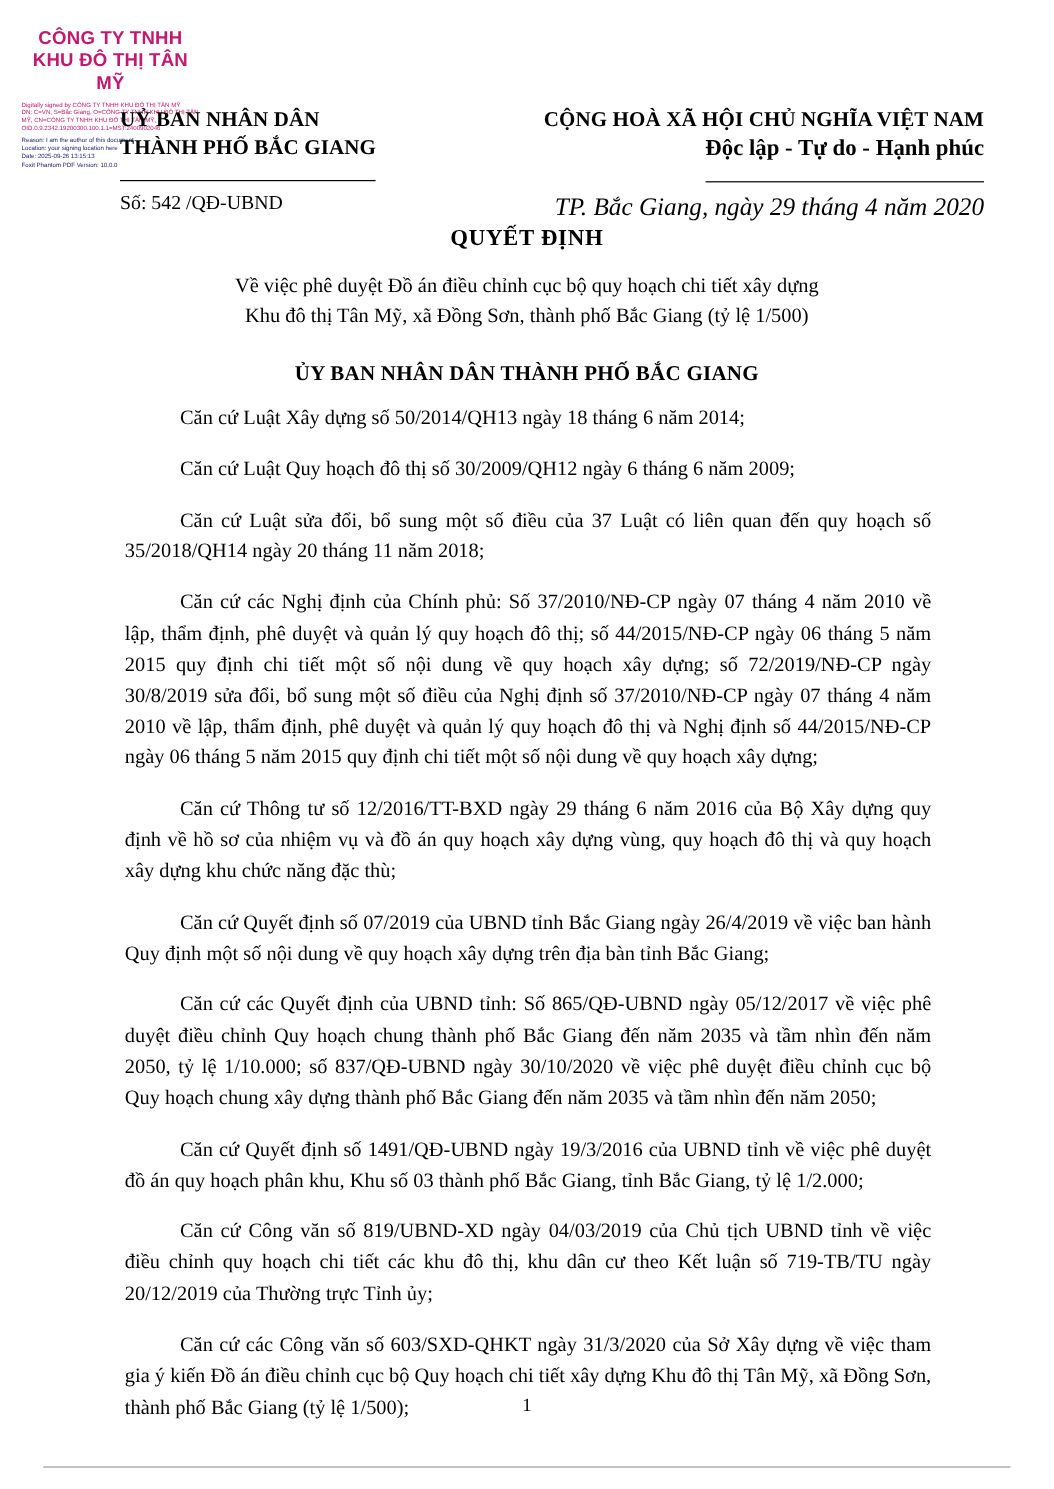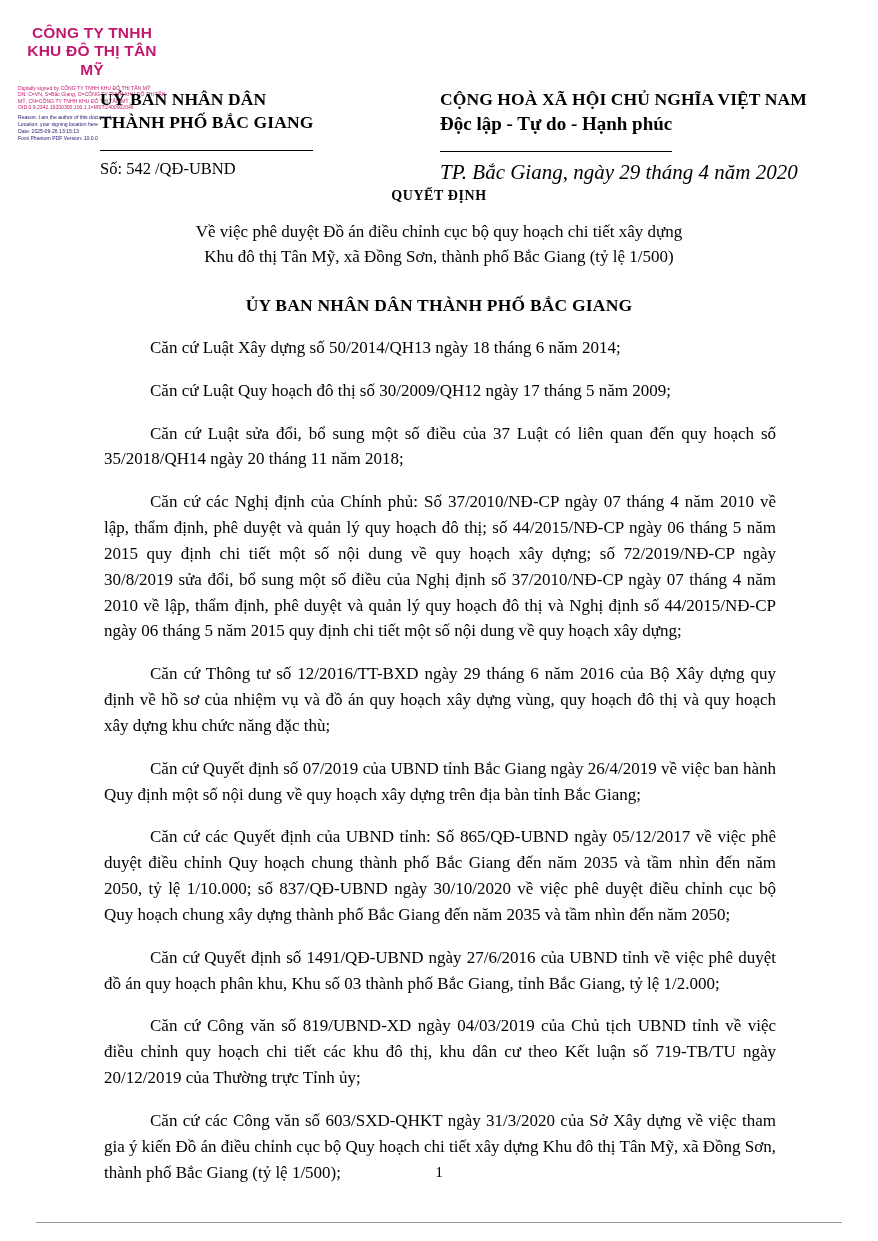--- a/index.html
+++ b/index.html
@@ -66,21 +66,21 @@
     display: flex;
     flex-direction: row;
   }
   .header-left {
     width: 340px;
     margin-left: 100px;
     text-align: left;
   }
   .header-right {
     flex: 1;
-    text-align: left;
+    text-align: right;
     padding-right: 58px;
   }
   .h-bold {
     font-weight: bold;
     font-size: 17.5px;
     line-height: 1.32;
     letter-spacing: 0.1px;
   }
   .u-line {
     display: inline-block;
@@ -105,21 +105,21 @@
   
   .title-block {
     position: absolute;
     top: 188px;
     left: 0;
     width: 878px;
     text-align: center;
   }
   .doc-type {
     font-weight: bold;
-    font-size: 14px;
+    font-size: 19px;
     letter-spacing: 0.6px;
     font-family: Liberation Serif, serif;
   }
   .doc-subject {
     margin-top: 16px;
     font-weight: normal;
     font-size: 17px;
     line-height: 1.45;
     padding: 0 96px;
   }
@@ -201,27 +201,27 @@
     <div class="doc-type">QUYẾT ĐỊNH</div>
     <div class="doc-subject">
       <div>Về việc phê duyệt Đồ án điều chỉnh cục bộ quy hoạch chi tiết xây dựng</div>
       <div>Khu đô thị Tân Mỹ, xã Đồng Sơn, thành phố Bắc Giang (tỷ lệ 1/500)</div>
     </div>
     <div class="issuer">ỦY BAN NHÂN DÂN THÀNH PHỐ BẮC GIANG</div>
   </div>
 
   <div class="body-text">
     <p class="para">Căn cứ Luật Xây dựng số 50/2014/QH13 ngày 18 tháng 6 năm 2014;</p>
-    <p class="para">Căn cứ Luật Quy hoạch đô thị số 30/2009/QH12 ngày 17 tháng 5 năm 2009;</p>
+    <p class="para">Căn cứ Luật Quy hoạch đô thị số 30/2009/QH12 ngày 6 tháng 6 năm 2009;</p>
     <p class="para">Căn cứ Luật sửa đổi, bổ sung một số điều của 37 Luật có liên quan đến quy hoạch số 35/2018/QH14 ngày 20 tháng 11 năm 2018;</p>
     <p class="para">Căn cứ các Nghị định của Chính phủ: Số 37/2010/NĐ-CP ngày 07 tháng 4 năm 2010 về lập, thẩm định, phê duyệt và quản lý quy hoạch đô thị; số 44/2015/NĐ-CP ngày 06 tháng 5 năm 2015 quy định chi tiết một số nội dung về quy hoạch xây dựng; số 72/2019/NĐ-CP ngày 30/8/2019 sửa đổi, bổ sung một số điều của Nghị định số 37/2010/NĐ-CP ngày 07 tháng 4 năm 2010 về lập, thẩm định, phê duyệt và quản lý quy hoạch đô thị và Nghị định số 44/2015/NĐ-CP ngày 06 tháng 5 năm 2015 quy định chi tiết một số nội dung về quy hoạch xây dựng;</p>
     <p class="para">Căn cứ Thông tư số 12/2016/TT-BXD ngày 29 tháng 6 năm 2016 của Bộ Xây dựng quy định về hồ sơ của nhiệm vụ và đồ án quy hoạch xây dựng vùng, quy hoạch đô thị và quy hoạch xây dựng khu chức năng đặc thù;</p>
     <p class="para">Căn cứ Quyết định số 07/2019 của UBND tỉnh Bắc Giang ngày 26/4/2019 về việc ban hành Quy định một số nội dung về quy hoạch xây dựng trên địa bàn tỉnh Bắc Giang;</p>
     <p class="para">Căn cứ các Quyết định của UBND tỉnh: Số 865/QĐ-UBND ngày 05/12/2017 về việc phê duyệt điều chỉnh Quy hoạch chung thành phố Bắc Giang đến năm 2035 và tầm nhìn đến năm 2050, tỷ lệ 1/10.000; số 837/QĐ-UBND ngày 30/10/2020 về việc phê duyệt điều chỉnh cục bộ Quy hoạch chung xây dựng thành phố Bắc Giang đến năm 2035 và tầm nhìn đến năm 2050;</p>
-    <p class="para">Căn cứ Quyết định số 1491/QĐ-UBND ngày 27/6/2016 của UBND tỉnh về việc phê duyệt đồ án quy hoạch phân khu, Khu số 03 thành phố Bắc Giang, tỉnh Bắc Giang, tỷ lệ 1/2.000;</p>
+    <p class="para">Căn cứ Quyết định số 1491/QĐ-UBND ngày 19/3/2016 của UBND tỉnh về việc phê duyệt đồ án quy hoạch phân khu, Khu số 03 thành phố Bắc Giang, tỉnh Bắc Giang, tỷ lệ 1/2.000;</p>
     <p class="para">Căn cứ Công văn số 819/UBND-XD ngày 04/03/2019 của Chủ tịch UBND tỉnh về việc điều chỉnh quy hoạch chi tiết các khu đô thị, khu dân cư theo Kết luận số 719-TB/TU ngày 20/12/2019 của Thường trực Tỉnh ủy;</p>
     <p class="para">Căn cứ các Công văn số 603/SXD-QHKT ngày 31/3/2020 của Sở Xây dựng về việc tham gia ý kiến Đồ án điều chỉnh cục bộ Quy hoạch chi tiết xây dựng Khu đô thị Tân Mỹ, xã Đồng Sơn, thành phố Bắc Giang (tỷ lệ 1/500);</p>
   </div>
 
   <div class="page-number">1</div>
   <div class="foot-rule"></div>
 
 </div>
 
 </body></html>

